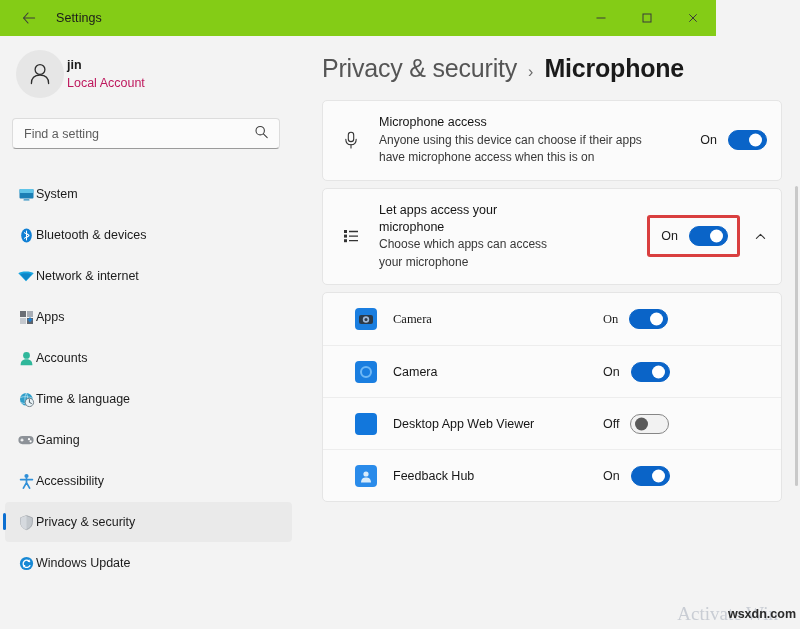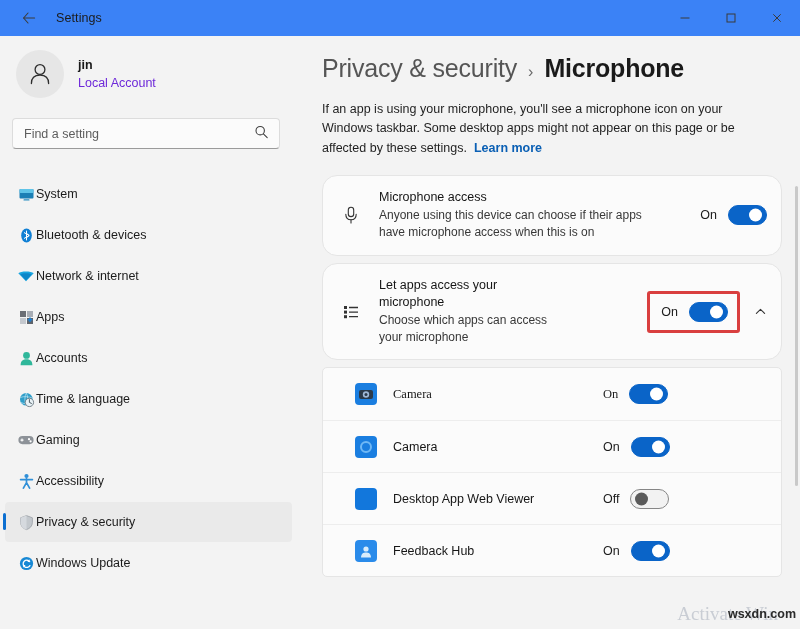--- a/index.html
+++ b/index.html
@@ -10,22 +10,22 @@
     overflow: hidden;
   }
   #app {
     position: relative;
     width: 800px; height: 629px;
     background: #f3f3f3;
   }
 
   
   .titlebar {
-    position: absolute; top: 0; left: 0; width: 800px; height: 36px;
-    background: #3b82f6;
+    position: absolute; top: 0; left: 0; width: 716px; height: 36px;
+    background: #84cc16;
     display: flex; align-items: center;
   }
   .back-btn {
     width: 34px; height: 30px; margin-left: 12px;
     display: flex; align-items: center; justify-content: center;
     color: #3b3b3b; border-radius: 4px;
   }
   .win-title {
     margin-left: 10px; font-size: 12.5px; color: #1b1b1b;
     letter-spacing: .1px;
@@ -49,23 +49,23 @@
   .account {
     display: flex; align-items: center;
     padding: 14px 0 0 16px;
   }
   .avatar {
     width: 48px; height: 48px; border-radius: 50%;
     background: #e6e6e6;
     display: flex; align-items: center; justify-content: center;
     flex: none;
   }
-  .acct-text { margin-left: 14px; line-height: 1.28; }
+  .acct-text { margin-left: 3px; line-height: 1.28; }
   .acct-name { font-size: 12.5px; font-weight: bold; color: #1a1a1a; }
-  .acct-sub   { font-size: 12.5px; color: #6d28d9; margin-top: 2px; }
+  .acct-sub   { font-size: 12.5px; color: #be185d; margin-top: 2px; }
 
   .searchwrap { padding: 20px 20px 12px 12px; }
   .searchbox {
     position: relative; height: 31px;
     background: #fbfbfb;
     border: 1px solid #dcdcdc;
     border-bottom: 1px solid #9b9b9b;
     border-radius: 4px;
     display: flex; align-items: center;
   }
@@ -121,21 +121,21 @@
   .page-desc {
     padding: 17px 24px 0 22px;
     font-size: 12.5px; color: #1f1f1f; line-height: 1.55;
   }
   .learn-more { color: #0a5fb4; font-weight: bold; text-decoration: none; }
 
   .cards { margin: 17px 18px 0 22px; }
   .card {
     background: #fbfbfb;
     border: 1px solid #e5e5e5;
-    border-radius: 15px;
+    border-radius: 5px;
     margin-bottom: 7px;
   }
   .crow {
     display: flex; align-items: center;
     padding: 13px 14px 13px 14px;
     min-height: 48px;
   }
   .crow-ico {
     width: 28px; flex: none;
     display: flex; align-items: center; justify-content: center;
@@ -397,24 +397,20 @@
   </div>
 
   <div class="main">
 
     <div class="crumbs">
       <span class="crumb-parent">Privacy &amp; security</span>
       <span class="crumb-sep">›</span>
       <span class="crumb-cur">Microphone</span>
     </div>
 
-    <div class="page-desc">
-      <span>If an app is using your microphone, you'll see a microphone icon on your Windows taskbar. Some desktop apps might not appear on this page or be affected by these settings.</span>
-      <span>&nbsp;</span><a class="learn-more" href="#">Learn more</a>
-    </div>
 
     <div class="cards">
 
       <div class="card">
         <div class="crow">
           <span class="crow-ico">
             <svg width="20" height="20" viewBox="0 0 20 20">
               <rect x="7.3" y="2.2" width="5.4" height="9.4" rx="2.7" fill="none" stroke="#333" stroke-width="1.1"></rect>
               <path d="M4.8 9.2 C4.8 13.2 7.1 14.7 10 14.7 C12.9 14.7 15.2 13.2 15.2 9.2" fill="none" stroke="#333" stroke-width="1.1" stroke-linecap="round"></path>
               <path d="M10 14.8 V18" stroke="#333" stroke-width="1.1" stroke-linecap="round"></path>

